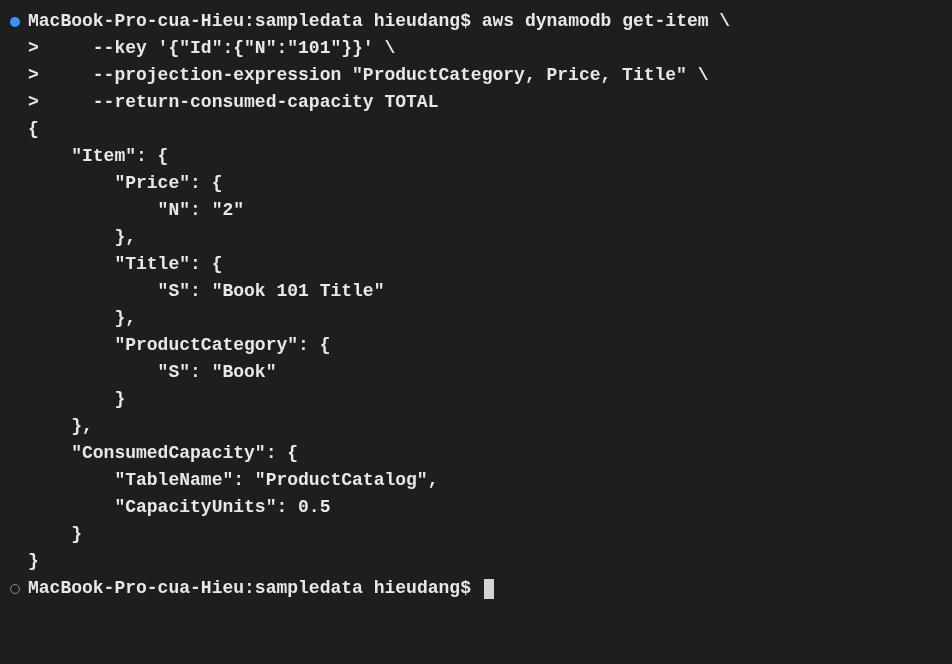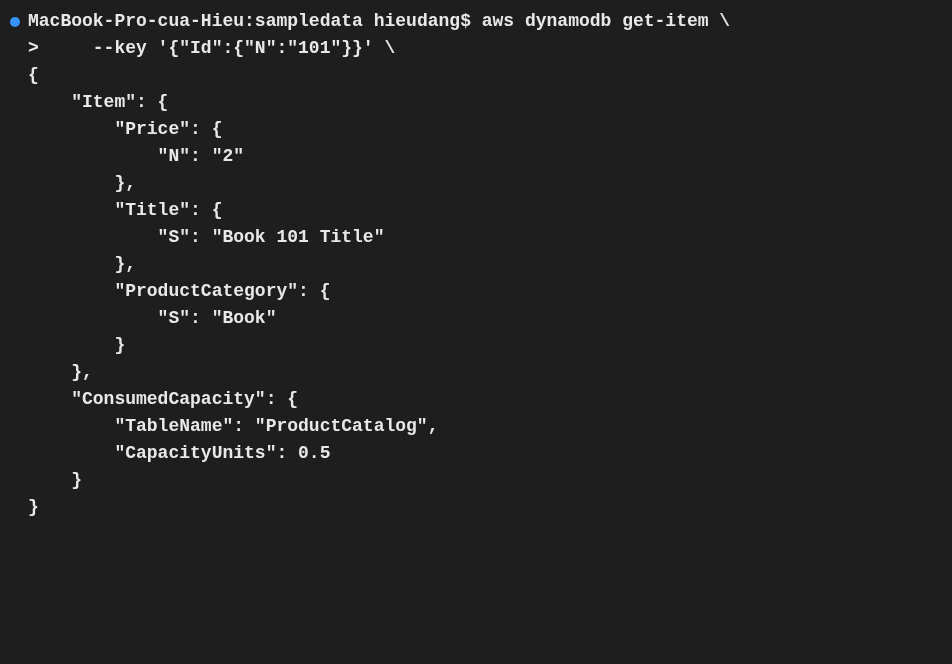--- a/index.html
+++ b/index.html
@@ -63,33 +63,40 @@
 </head>
 <body>
 
 <div>
   <div class="line">
     <span class="bullet-active"></span>
     <span class="bold"><span>MacBook-Pro-cua-Hieu</span>:<span>sampledata</span> <span>hieudang</span>$ <span>aws dynamodb get-item \</span></span>
   </div>
   <div id="continuation-lines">
       <div class="line"><span class="indent-gutter"></span><span class="bold">&gt;     --key '{"Id":{"N":"101"}}' \</span></div>
+      <div class="line"><span class="indent-gutter"></span><span class="bold">&gt;     --projection-expression "ProductCategory, Price, Title" \</span></div>
+      <div class="line"><span class="indent-gutter"></span><span class="bold">&gt;     --return-consumed-capacity TOTAL</span></div>
     </div>
   <div id="output-lines">
       <div class="line"><span class="indent-gutter"></span><span class="bold">{</span></div>
       <div class="line"><span class="indent-gutter"></span><span class="bold">    "Item": {</span></div>
       <div class="line"><span class="indent-gutter"></span><span class="bold">        "Price": {</span></div>
       <div class="line"><span class="indent-gutter"></span><span class="bold">            "N": "2"</span></div>
       <div class="line"><span class="indent-gutter"></span><span class="bold">        },</span></div>
       <div class="line"><span class="indent-gutter"></span><span class="bold">        "Title": {</span></div>
       <div class="line"><span class="indent-gutter"></span><span class="bold">            "S": "Book 101 Title"</span></div>
       <div class="line"><span class="indent-gutter"></span><span class="bold">        },</span></div>
       <div class="line"><span class="indent-gutter"></span><span class="bold">        "ProductCategory": {</span></div>
       <div class="line"><span class="indent-gutter"></span><span class="bold">            "S": "Book"</span></div>
       <div class="line"><span class="indent-gutter"></span><span class="bold">        }</span></div>
       <div class="line"><span class="indent-gutter"></span><span class="bold">    },</span></div>
       <div class="line"><span class="indent-gutter"></span><span class="bold">    "ConsumedCapacity": {</span></div>
       <div class="line"><span class="indent-gutter"></span><span class="bold">        "TableName": "ProductCatalog",</span></div>
       <div class="line"><span class="indent-gutter"></span><span class="bold">        "CapacityUnits": 0.5</span></div>
       <div class="line"><span class="indent-gutter"></span><span class="bold">    }</span></div>
       <div class="line"><span class="indent-gutter"></span><span class="bold">}</span></div>
     </div>
+  <div class="line">
+    <span class="bullet-inactive"></span>
+    <span class="bold"><span>MacBook-Pro-cua-Hieu</span>:<span>sampledata</span> <span>hieudang</span>$ </span>
+    <span class="cursor"></span>
+  </div>
 </div>
 
 </body></html>

